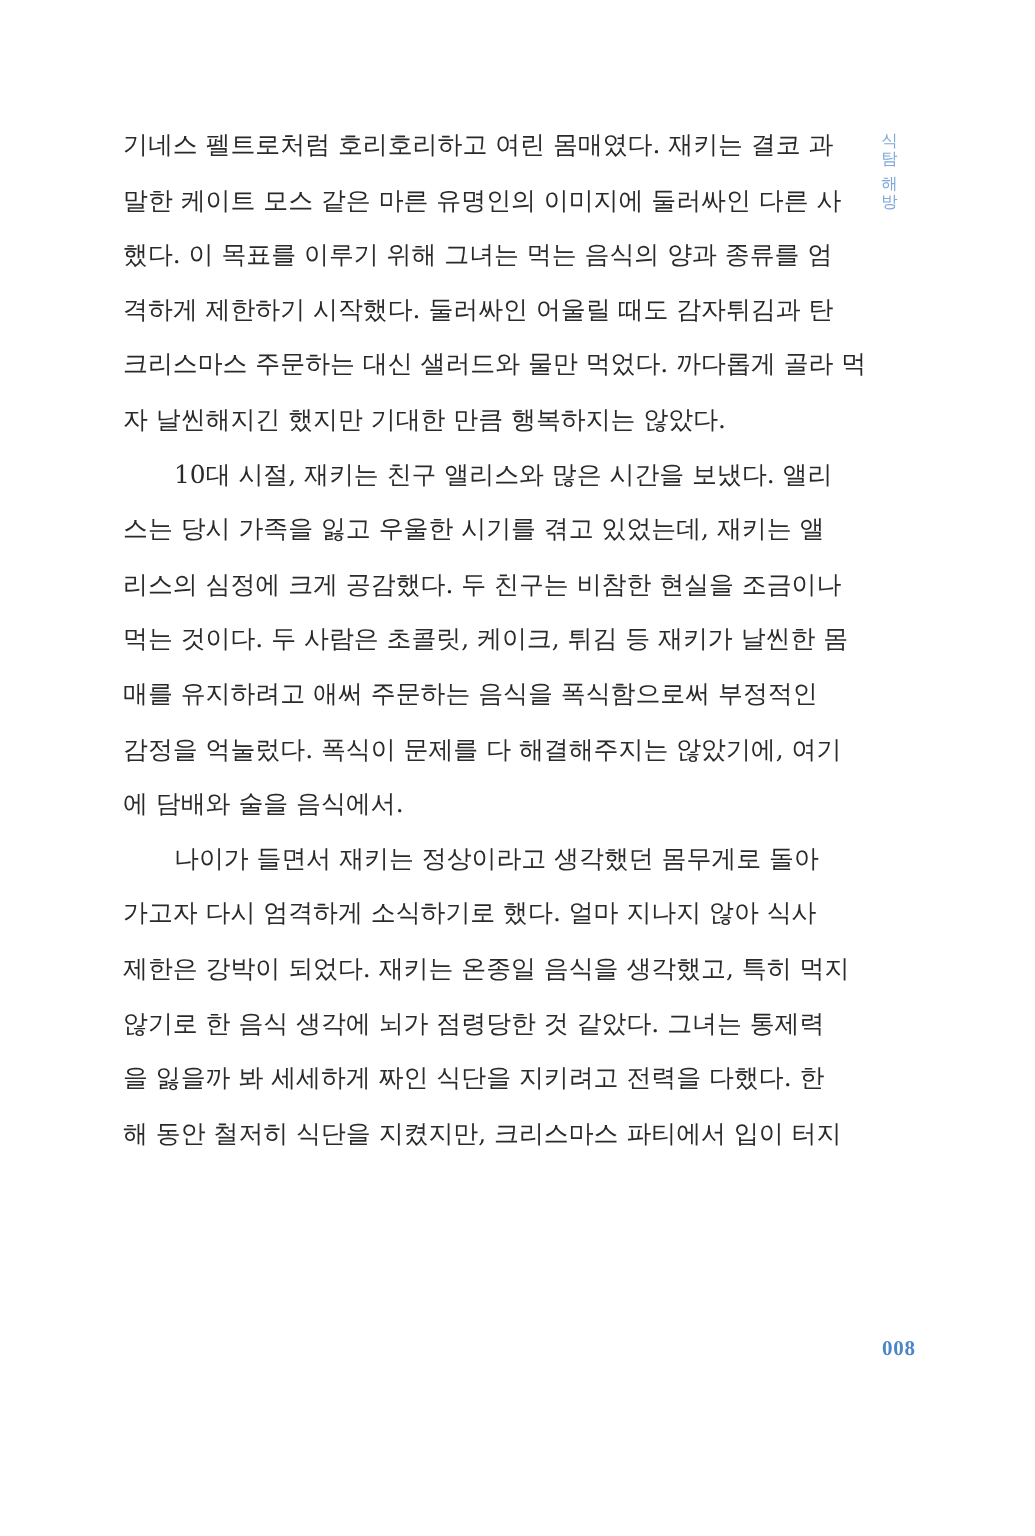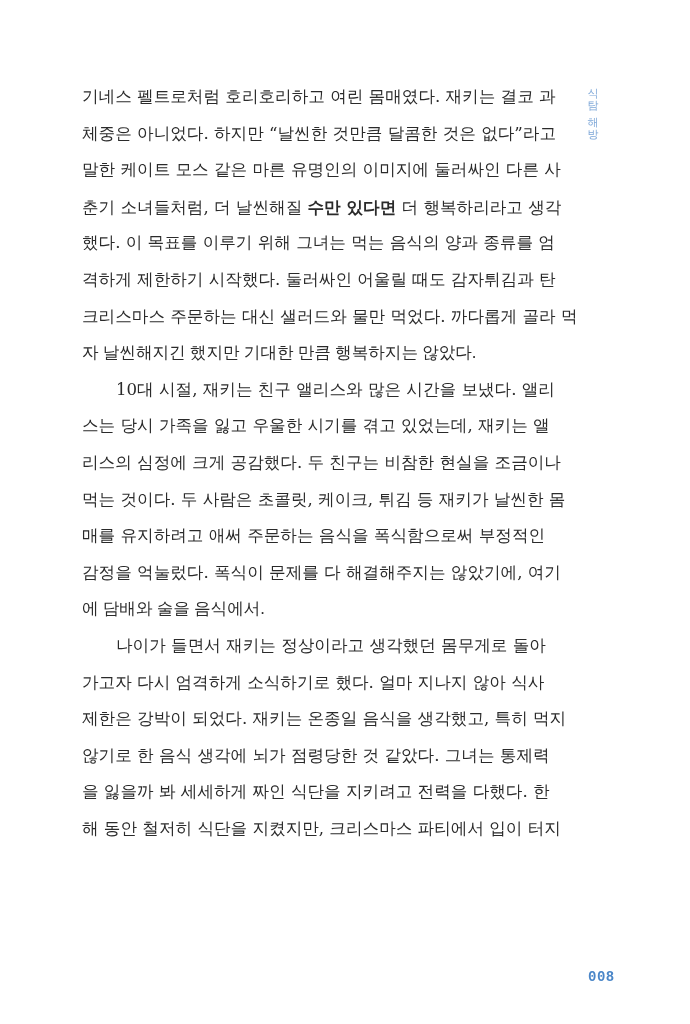--- a/index.html
+++ b/index.html
@@ -32,60 +32,57 @@
     }
     .line {
       display: block;
       white-space: nowrap;
       text-align: justify;
       text-align-last: justify;
       height: 36.6px;
     }
     .line.last {
       text-align-last: left;
-      font-family: Liberation Serif, serif;
     }
     .line.indent {
       padding-left: 34px;
     }
     .bold {
       font-weight: bold;
     }
     .side-label {
       position: absolute;
       left: 584px;
       top: 80px;
       writing-mode: vertical-rl;
       font-family: "DejaVu Sans", "Liberation Sans", sans-serif;
       font-size: 11px;
       letter-spacing: 1px;
       color: #7fa8d8;
     }
     .page-number {
       position: absolute;
       left: 588px;
-      top: 969px;
-      font-family: Liberation Mono, monospace;
+      top: 892px;
+      font-family: Liberation Serif, serif;
       font-size: 14px;
       font-weight: bold;
       color: #4a86c8;
       letter-spacing: 0.5px;
     }
   </style>
 </head>
 <body>
 
 <div class="page">
 
   <div class="body-text">
 
     <span class="line">기네스 펠트로처럼 호리호리하고 여린 몸매였다. 재키는 결코 과</span>
-    <span class="line">체중은 아니었다. 하지만 “날씬한 것만큼 달콤한 것은 없다”라고</span>
     <span class="line">말한 케이트 모스 같은 마른 유명인의 이미지에 둘러싸인 다른 사</span>
-    <span class="line"><span>춘기 소녀들처럼, 더 날씬해질 </span><span class="bold">수만 있다면</span><span> 더 행복하리라고 생각</span></span>
     <span class="line">했다. 이 목표를 이루기 위해 그녀는 먹는 음식의 양과 종류를 엄</span>
     <span class="line">격하게 제한하기 시작했다. 둘러싸인 어울릴 때도 감자튀김과 탄</span>
     <span class="line">크리스마스 주문하는 대신 샐러드와 물만 먹었다. 까다롭게 골라 먹</span>
     <span class="line last">자 날씬해지긴 했지만 기대한 만큼 행복하지는 않았다.</span>
 
     <span class="line indent">10대 시절, 재키는 친구 앨리스와 많은 시간을 보냈다. 앨리</span>
     <span class="line">스는 당시 가족을 잃고 우울한 시기를 겪고 있었는데, 재키는 앨</span>
     <span class="line">리스의 심정에 크게 공감했다. 두 친구는 비참한 현실을 조금이나</span>
     <span class="line">먹는 것이다. 두 사람은 초콜릿, 케이크, 튀김 등 재키가 날씬한 몸</span>
     <span class="line">매를 유지하려고 애써 주문하는 음식을 폭식함으로써 부정적인</span>

